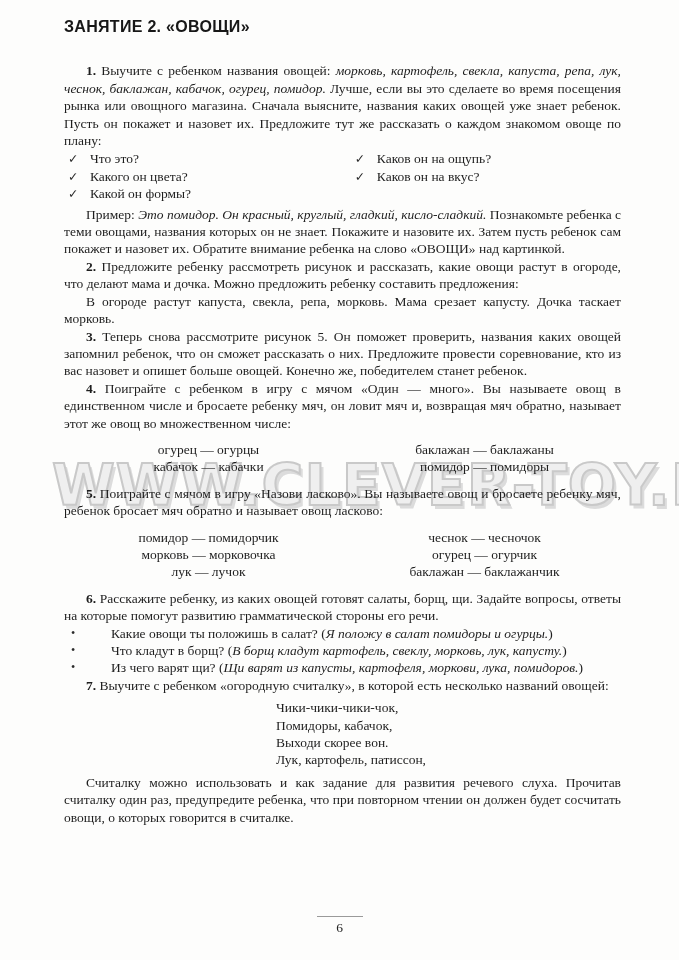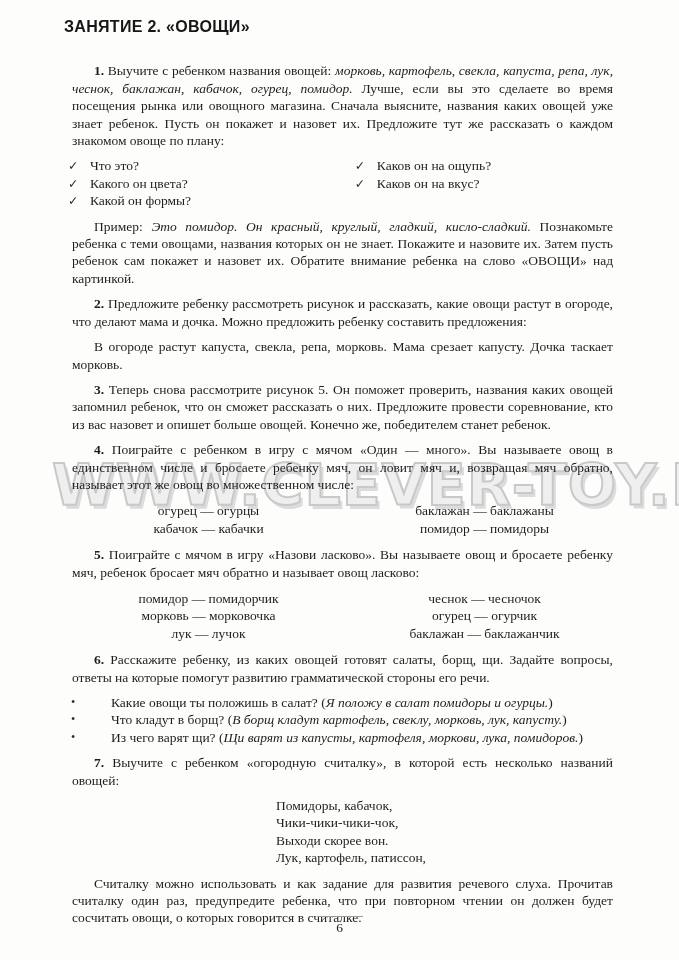--- a/index.html
+++ b/index.html
@@ -38,21 +38,21 @@
   h1.title {
     font-family: "Liberation Sans", sans-serif;
     font-weight: bold;
     font-size: 16px;
     letter-spacing: 0.3px;
     text-align: left;
     color: #171717;
     margin: 0 0 27px 0;
   }
   p.para {
-    margin: 8px;
+    margin: 0;
     text-align: justify;
     text-indent: 22px;
   }
   p.italic-para { }
   .num { font-weight: bold; }
   i { font-style: italic; }
 
   .checklist {
     display: flex;
     margin: 1px 0 3px 0;
@@ -198,22 +198,22 @@
       </div>
       <div class="bullet-item">
         <span class="bullet">•</span>
         <span class="bullet-text"><span>Из чего варят щи? (</span><i>Щи варят из капусты, картофеля, моркови, лука, помидоров.</i><span>)</span></span>
       </div>
     </div>
 
     <p class="para"><span class="num">7.</span><span> Выучите с ребенком «огородную считалку», в которой есть несколько названий овощей:</span></p>
 
     <div class="rhyme">
+      <div>Чики-чики-чики-чок,</div>
       <div>Помидоры, кабачок,</div>
-      <div>Чики-чики-чики-чок,</div>
       <div>Выходи скорее вон.</div>
       <div>Лук, картофель, патиссон,</div>
     </div>
 
     <p class="para"><span>Считалку можно использовать и как задание для развития речевого слуха. Прочитав считалку один раз, предупредите ребенка, что при повторном чтении он должен будет сосчитать овощи, о которых говорится в считалке.</span></p>
 
   </div>
 
   <div class="footer">
     <div class="footer-rule"></div>

